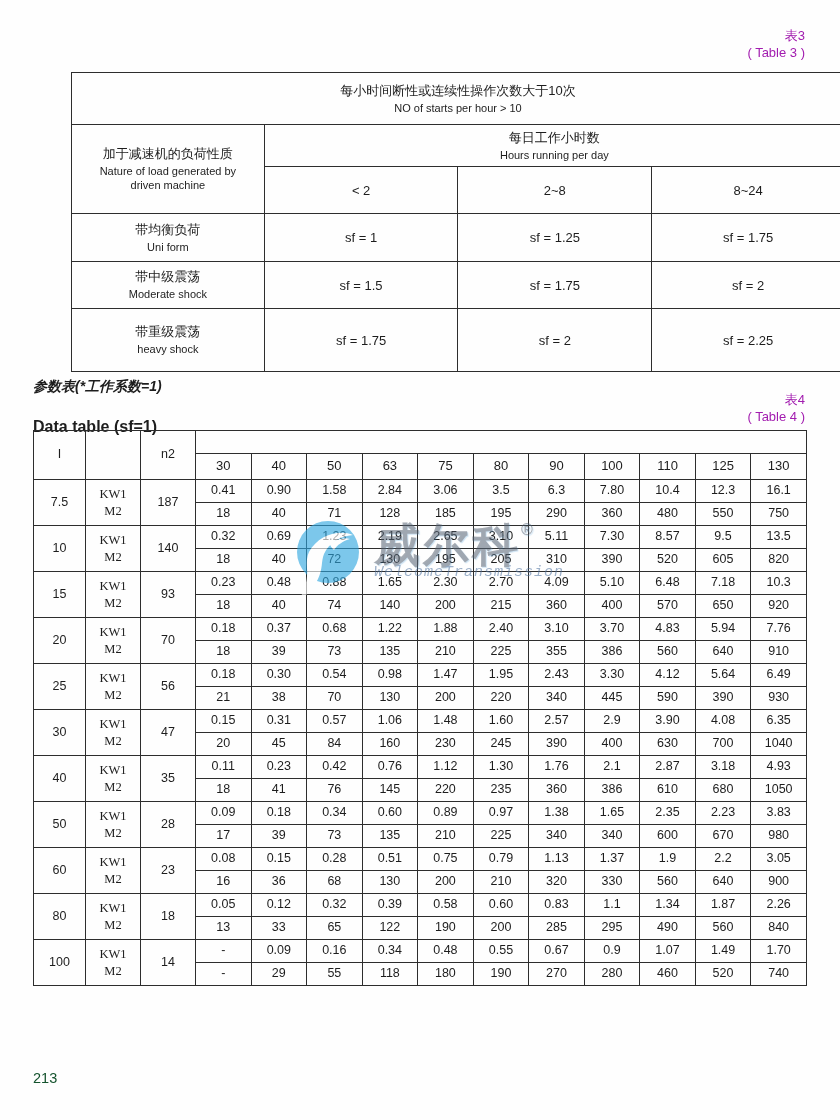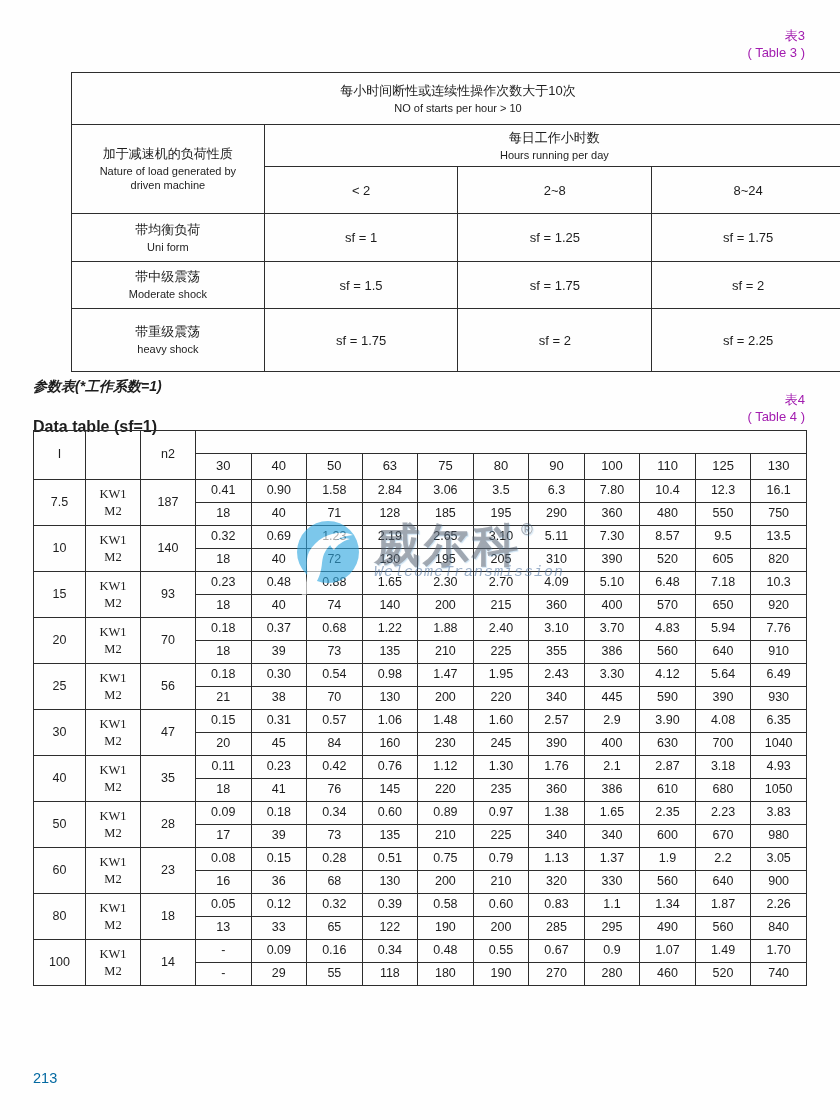--- a/index.html
+++ b/index.html
@@ -59,21 +59,21 @@
     text-shadow:1px 1px 1px rgba(70,150,210,0.45);
   }
   .wm-reg{font-size:16px;font-weight:bold;vertical-align:top;color:rgba(88,97,112,0.85);}
   .wm-en{
     font-family:Liberation Mono, monospace;font-style:italic;
     font-size:15px;letter-spacing:1px;color:rgba(80,115,160,0.9);
     margin-top:-4px;white-space:nowrap;
   }
 
   
-  .page-num{position:absolute;left:33px;top:1070px;font-size:14.5px;color:#0369a1;}
+  .page-num{position:absolute;left:33px;top:1070px;font-size:14.5px;color:#14532d;}
 </style>
 </head>
 <body>
 
 <div class="page">
 
   <div class="tbl-tag" id="t3-tag">
     <div>表3</div>
     <div>( Table 3 )</div>
   </div>

